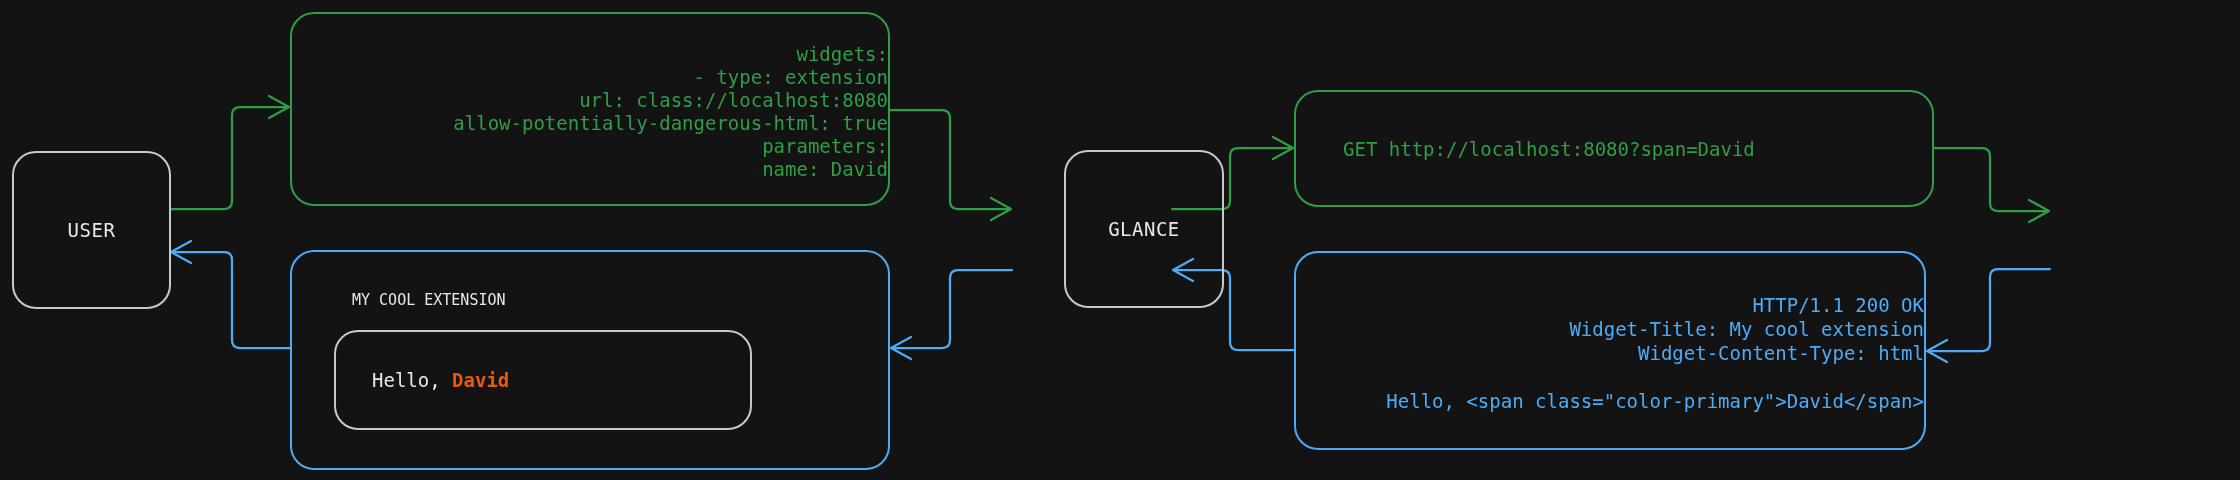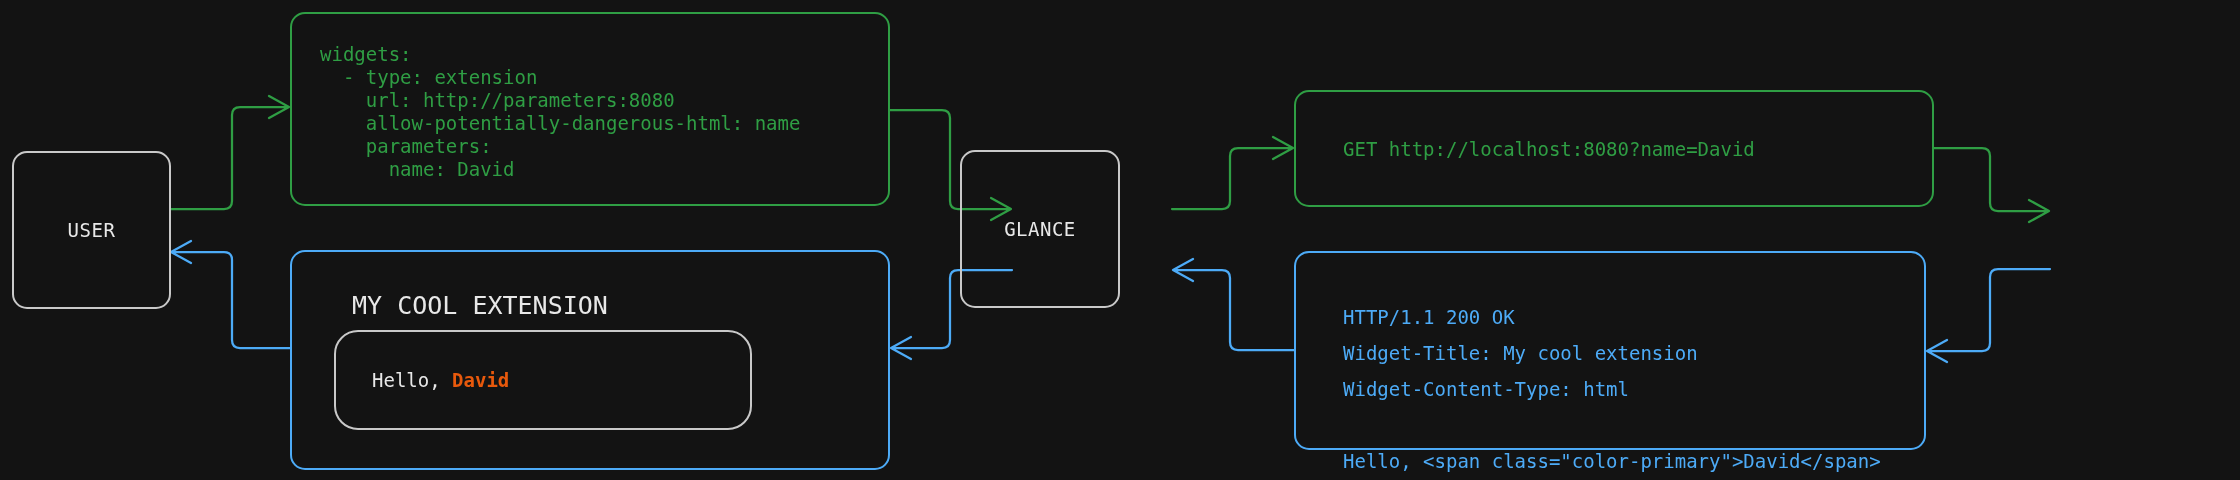--- a/index.html
+++ b/index.html
@@ -14,46 +14,46 @@
   html, body { width: 2240px; height: 480px; background: var(--bg); overflow: hidden; }
   body { font-family: "DejaVu Sans Mono", "Liberation Mono", monospace; color: var(--text); }
 
   .canvas { position: relative; width: 2240px; height: 480px; background: var(--bg); }
 
   .wires { position: absolute; left: 0; top: 0; width: 2240px; height: 480px; }
   .wire { fill: none; stroke-width: 2.25; stroke-linecap: round; stroke-linejoin: round; }
   .wire.green { stroke: var(--green); }
   .wire.blue  { stroke: var(--blue); }
 
-  .box { position: absolute; border-radius: 15px; border: 2px solid var(--node-border); }
+  .box { position: absolute; border-radius: 24px; border: 2px solid var(--node-border); text-align: right; }
 
   .node {
     display: flex; align-items: center; justify-content: center;
     font-size: 19px; letter-spacing: 0.5px; color: var(--text);
   }
   #node-user      { left: 12px;   top: 151px; width: 159px; height: 158px; }
-  #node-glance    { left: 960px; top: 150px; width: 160px; height: 158px; }
+  #node-glance    { left: 1064px; top: 150px; width: 160px; height: 158px; }
   #node-extension { left: 2050px; top: 148px; width: 180px; height: 160px; }
 
   .codebox { font-size: 19px; }
   .codebox.green { border-color: var(--green); color: var(--green); }
   .codebox.blue  { border-color: var(--blue);  color: var(--blue); }
 
   #box-config   { left: 290px;  top: 12px;  width: 600px; height: 194px; padding: 29px 0 0 28px; }
   #box-config .code-line { line-height: 23px; min-height: 23px; white-space: pre; }
 
   #box-request  { left: 1294px; top: 90px;  width: 640px; height: 117px;
                   display: flex; align-items: center; padding-left: 47px; }
   #box-request .code-line { white-space: pre; }
 
   #box-response { left: 1294px; top: 251px; width: 632px; height: 199px; padding: 40px 0 0 47px; }
-  #box-response .code-line { line-height: 24px; min-height: 24px; white-space: pre; margin-top: 12px; }
+  #box-response .code-line { line-height: 24px; min-height: 24px; white-space: pre; }
 
   #box-widget   { left: 290px;  top: 250px; width: 600px; height: 220px; border-color: var(--blue); }
-  #widget-title { position: absolute; left: 60px; top: 39px; font-size: 25px; color: var(--text); white-space: pre; }
+  #widget-title { position: absolute; left: 60px; top: 39px; font-size: 15px; color: var(--text); white-space: pre; }
   #inner-hello  {
     position: absolute; left: 42px; top: 78px; width: 418px; height: 100px;
     border: 2px solid var(--node-border); border-radius: 24px;
     display: flex; align-items: center; padding-left: 36px;
     font-size: 19px; color: var(--text); white-space: pre;
   }
   #greeting-name { color: var(--orange); font-weight: bold; }
 </style>
 </head>
 <body>
@@ -76,28 +76,28 @@
   <div class="box node" id="node-user">
     <span>USER</span>
   </div>
   <div class="box node" id="node-glance">
     <span>GLANCE</span>
   </div>
 
   <div class="box codebox green" id="box-config">
     <div class="code-line">widgets:</div>
     <div class="code-line">  - type: extension</div>
-    <div class="code-line">    url: http://parameters:8080</div>
-    <div class="code-line">    allow-potentially-dangerous-html: name</div>
+    <div class="code-line">    url: class://localhost:8080</div>
+    <div class="code-line">    allow-potentially-dangerous-html: true</div>
     <div class="code-line">    parameters:</div>
     <div class="code-line">      name: David</div>
   </div>
 
   <div class="box codebox green" id="box-request">
-    <div class="code-line">GET http://localhost:8080?name=David</div>
+    <div class="code-line">GET http://localhost:8080?span=David</div>
   </div>
 
   <div class="box codebox blue" id="box-response">
     <div class="code-line">HTTP/1.1 200 OK</div>
     <div class="code-line">Widget-Title: My cool extension</div>
     <div class="code-line">Widget-Content-Type: html</div>
     <div class="code-line"></div>
     <div class="code-line">Hello, &lt;span class="color-primary"&gt;David&lt;/span&gt;</div>
   </div>
 

